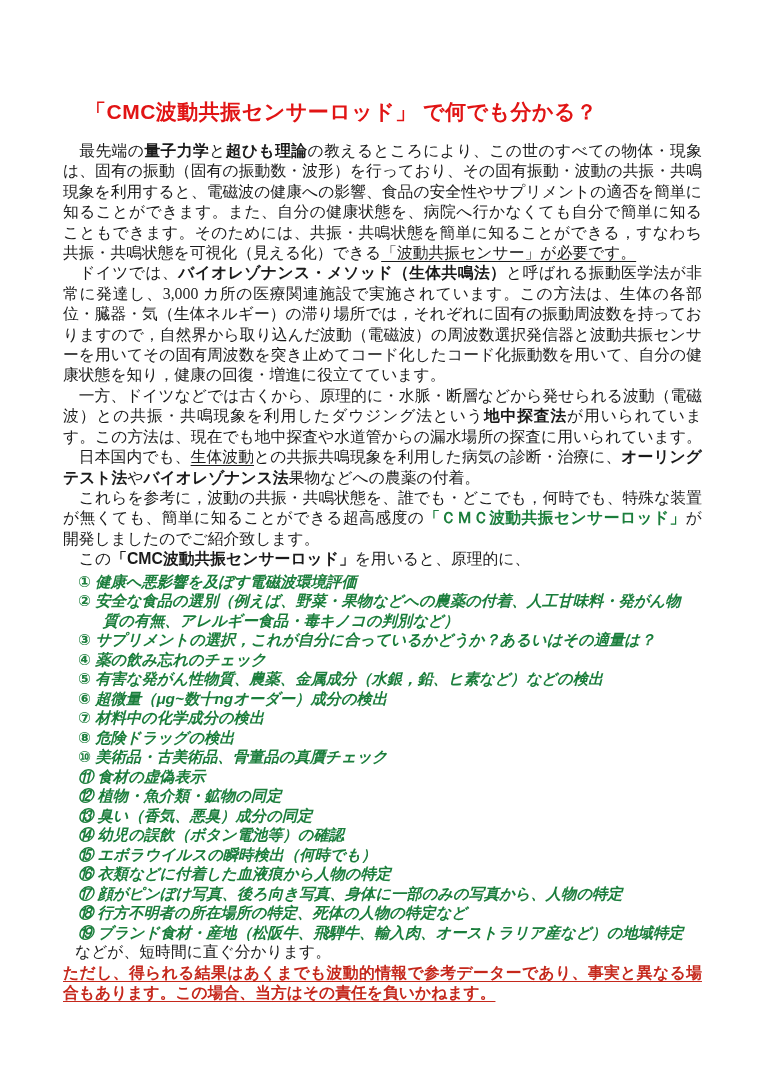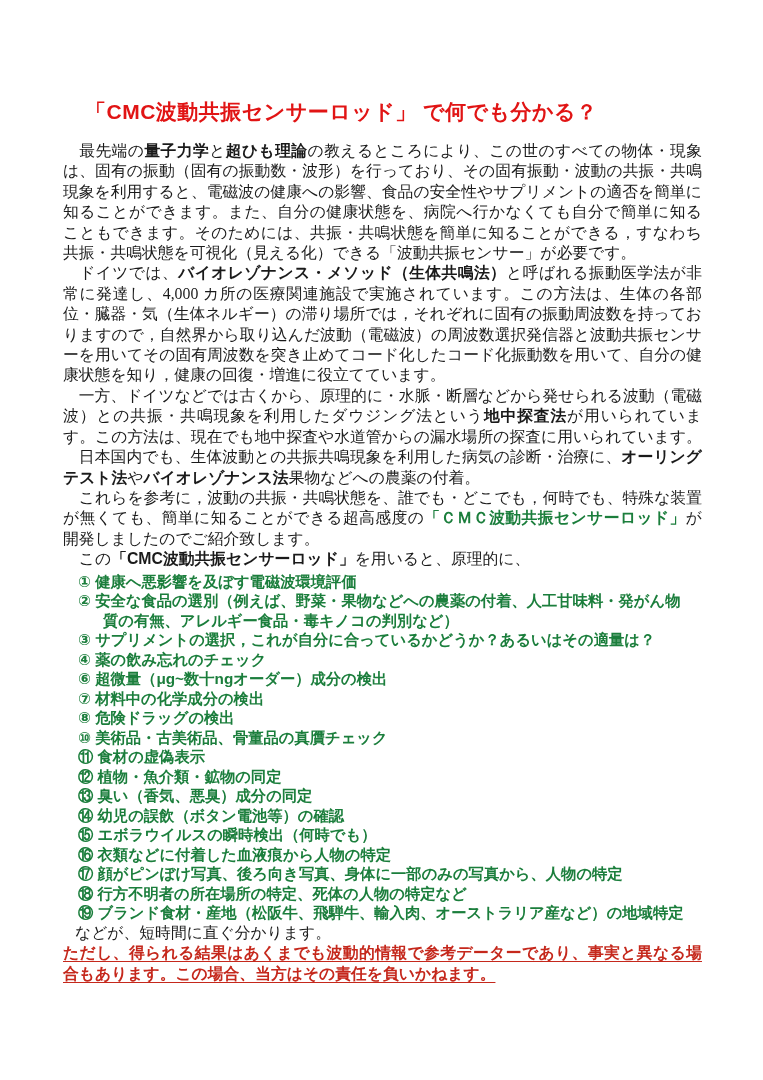--- a/index.html
+++ b/index.html
@@ -26,38 +26,39 @@
   }
   .body-text p {
     margin:0;
     font-size:15.8px;
     line-height:20.4px;
     text-align:justify;
   }
   
   .seg-p {}
   .seg-bu { font-weight:bold; text-underline-offset:3px; }
-  .seg-u  { text-underline-offset:3px; }
+  .seg-u  { text-decoration:underline; text-underline-offset:3px; }
   .seg-gb {
     font-family:"Liberation Sans","DejaVu Sans",sans-serif;
     font-weight:bold;
     color:var(--list-green,#1b7e3c);
   }
   .seg-b {
     font-family:"Liberation Sans","DejaVu Sans",sans-serif;
     font-weight:bold;
   }
   .ability-list {
     margin:2px 0 0 15px;
     width:612px;
     font-family:"Liberation Sans","DejaVu Sans",sans-serif;
     font-weight:bold;
     font-size:15.3px;
     line-height:19.5px;
     color:var(--list-green,#1b7e3c);
+    font-style:italic;
   }
   .list-item { padding-left:25px; text-indent:-25px; }
   .closing {
     margin:0 0 0 12px;
     font-size:15.8px;
     line-height:19.8px;
   }
   .disclaimer {
     margin:1px 0 0 0;
     font-family:"Liberation Sans","DejaVu Sans",sans-serif;
@@ -73,32 +74,33 @@
 </head>
 <body>
 
 <div class="page">
   <div class="content">
 
     <h1 class="doc-title">「CMC波動共振センサーロッド」 で何でも分かる？</h1>
 
     <div class="body-text">
       <p><span class="seg-p">　最先端の</span><span class="seg-bu">量子力学</span><span class="seg-p">と</span><span class="seg-bu">超ひも理論</span><span class="seg-p">の教えるところにより、この世のすべての物体・現象は、固有の振動（固有の振動数・波形）を行っており、その固有振動・波動の共振・共鳴現象を利用すると、電磁波の健康への影響、食品の安全性やサプリメントの適否を簡単に知ることができます。また、自分の健康状態を、病院へ行かなくても自分で簡単に知ることもできます。そのためには、共振・共鳴状態を簡単に知ることができる，すなわち共振・共鳴状態を可視化（見える化）できる</span><span class="seg-u">「波動共振センサー」が必要です。</span></p>
-      <p><span class="seg-p">　ドイツでは、</span><span class="seg-bu">バイオレゾナンス・メソッド（生体共鳴法）</span><span class="seg-p">と呼ばれる振動医学法が非常に発達し、4,000 カ所の医療関連施設で実施されています。この方法は、生体の各部位・臓器・気（生体ネルギー）の滞り場所では，それぞれに固有の振動周波数を持っておりますので，自然界から取り込んだ波動（電磁波）の周波数選択発信器と波動共振センサーを用いてその固有周波数を突き止めてコード化したコード化振動数を用いて、自分の健康状態を知り，健康の回復・増進に役立てています。</span></p>
+      <p><span class="seg-p">　ドイツでは、</span><span class="seg-bu">バイオレゾナンス・メソッド（生体共鳴法）</span><span class="seg-p">と呼ばれる振動医学法が非常に発達し、3,000 カ所の医療関連施設で実施されています。この方法は、生体の各部位・臓器・気（生体ネルギー）の滞り場所では，それぞれに固有の振動周波数を持っておりますので，自然界から取り込んだ波動（電磁波）の周波数選択発信器と波動共振センサーを用いてその固有周波数を突き止めてコード化したコード化振動数を用いて、自分の健康状態を知り，健康の回復・増進に役立てています。</span></p>
       <p><span class="seg-p">　一方、ドイツなどでは古くから、原理的に・水脈・断層などから発せられる波動（電磁波）との共振・共鳴現象を利用したダウジング法という</span><span class="seg-bu">地中探査法</span><span class="seg-p">が用いられています。この方法は、現在でも地中探査や水道管からの漏水場所の探査に用いられています。</span></p>
       <p><span class="seg-p">　日本国内でも、</span><span class="seg-u">生体波動</span><span class="seg-p">との共振共鳴現象を利用した病気の診断・治療に、</span><span class="seg-bu">オーリングテスト法</span><span class="seg-p">や</span><span class="seg-bu">バイオレゾナンス法</span><span class="seg-p">果物などへの農薬の付着。</span></p>
       <p><span class="seg-p">　これらを参考に，波動の共振・共鳴状態を、誰でも・どこでも，何時でも、特殊な装置が無くても、簡単に知ることができる超高感度の</span><span class="seg-gb">「ＣＭＣ波動共振センサーロッド」</span><span class="seg-p">が開発しましたのでご紹介致します。</span></p>
       <p><span class="seg-p">　この</span><span class="seg-b">「CMC波動共振センサーロッド」</span><span class="seg-p">を用いると、原理的に、</span></p>
     </div>
 
     <div class="ability-list">
         <div class="list-item"><span class="num">①</span> <span class="txt">健康へ悪影響を及ぼす電磁波環境評価</span></div>
         <div class="list-item"><span class="num">②</span> <span class="txt">安全な食品の選別（例えば、野菜・果物などへの農薬の付着、人工甘味料・発がん物質の有無、アレルギー食品・毒キノコの判別など）</span></div>
         <div class="list-item"><span class="num">③</span> <span class="txt">サプリメントの選択，これが自分に合っているかどうか？あるいはその適量は？</span></div>
         <div class="list-item"><span class="num">④</span> <span class="txt">薬の飲み忘れのチェック</span></div>
+        <div class="list-item"><span class="num">⑤</span> <span class="txt">有害な発がん性物質、農薬、金属成分（水銀，鉛、ヒ素など）などの検出</span></div>
         <div class="list-item"><span class="num">⑥</span> <span class="txt">超微量（μg~数十ngオーダー）成分の検出</span></div>
         <div class="list-item"><span class="num">⑦</span> <span class="txt">材料中の化学成分の検出</span></div>
         <div class="list-item"><span class="num">⑧</span> <span class="txt">危険ドラッグの検出</span></div>
         <div class="list-item"><span class="num">⑩</span> <span class="txt">美術品・古美術品、骨董品の真贋チェック</span></div>
         <div class="list-item"><span class="num">⑪</span> <span class="txt">食材の虚偽表示</span></div>
         <div class="list-item"><span class="num">⑫</span> <span class="txt">植物・魚介類・鉱物の同定</span></div>
         <div class="list-item"><span class="num">⑬</span> <span class="txt">臭い（香気、悪臭）成分の同定</span></div>
         <div class="list-item"><span class="num">⑭</span> <span class="txt">幼児の誤飲（ボタン電池等）の確認</span></div>
         <div class="list-item"><span class="num">⑮</span> <span class="txt">エボラウイルスの瞬時検出（何時でも）</span></div>
         <div class="list-item"><span class="num">⑯</span> <span class="txt">衣類などに付着した血液痕から人物の特定</span></div>

